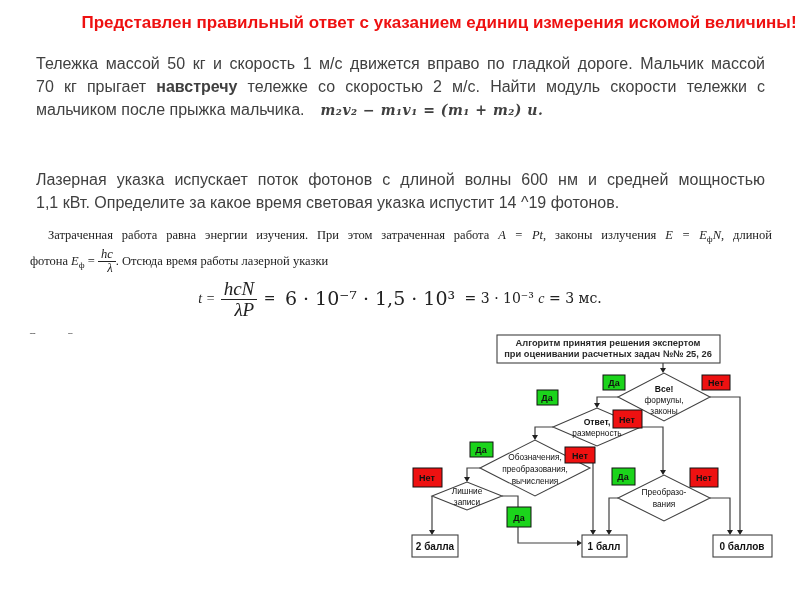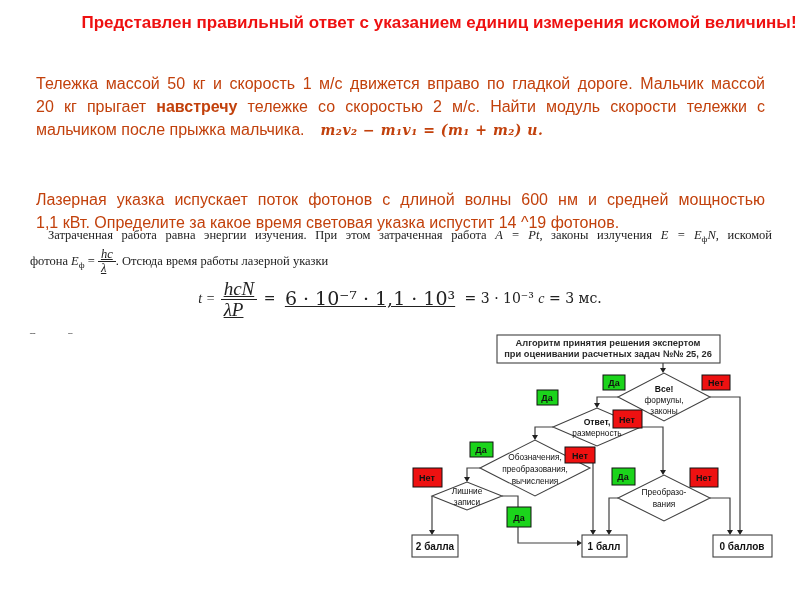--- a/index.html
+++ b/index.html
@@ -1,32 +1,32 @@
 <!DOCTYPE html>
 <html><head>
 <meta charset="utf-8">
 <style>
   html,body{margin:0;padding:0;background:#fff;}
   .slide{position:relative;width:800px;height:600px;background:#ffffff;overflow:hidden;
          font-family:"Liberation Sans",sans-serif;color:#111;}
   .slide-title{position:absolute;top:13px;left:0;width:800px;text-align:center;
          font-size:17px;font-weight:bold;}
-  .para{position:absolute;left:36px;width:729px;font-size:16px;line-height:23px;color:#c2410c;margin-top:20px;}
+  .para{position:absolute;left:36px;width:729px;font-size:16px;line-height:23px;color:#404040;}
   .p1{top:52px;}
   .p2{top:168px;}
   .jline{text-align:justify;text-align-last:justify;}
   .lline{text-align:left;}
   .inline-formula{font-family:"DejaVu Serif",serif;font-style:italic;font-weight:bold;
          font-size:14px;margin-left:16px;letter-spacing:.5px;}
   .sol{position:absolute;left:30px;top:226px;width:742px;
          font-family:"Liberation Serif",serif;font-size:12.5px;line-height:18px;color:#222;}
   .sol .ind{text-indent:18px;}
   .mvar{font-style:italic;font-family:"Liberation Serif",serif;}
   sub.ph{font-size:9px;vertical-align:-3px;}
-  .frac{display:inline-block;vertical-align:middle;text-align:left;line-height:1.05;text-decoration:underline;}
+  .frac{display:inline-block;vertical-align:middle;text-align:right;line-height:1.05;}
   .frac .num{display:block;border-bottom:1px solid #222;padding:0 3px;}
   .frac .den{display:block;padding:0 3px;}
   .main-formula{position:absolute;left:0;top:279px;width:800px;text-align:center;
          font-family:"DejaVu Serif",serif;font-size:14px;color:#222;}
   .main-formula .frac{font-size:19px;margin:0 2px;}
   .answer-clip{position:absolute;left:28px;top:329px;width:120px;height:5px;overflow:hidden;}
   .answer-clip .txt{font-family:"Liberation Serif",serif;font-size:13px;color:#333;}
   .flowchart{position:absolute;left:330px;top:330px;}
   svg text{font-family:"Liberation Sans",sans-serif;fill:#111;}
   .fc-title{font-size:9.3px;font-weight:bold;fill:#2a2a2a;}
@@ -37,36 +37,36 @@
 </style>
 </head>
 <body>
 
 <div class="slide">
 
   <div class="slide-title" style="color: rgb(238, 17, 17); margin-left: 39px;">Представлен правильный ответ с указанием единиц измерения искомой величины!</div>
 
   <div class="para p1">
     <div class="jline">Тележка массой 50 кг и скорость 1 м/с движется вправо по гладкой дороге. Мальчик массой</div>
-    <div class="jline"><span>20 кг прыгает </span><b>навстречу</b><span> тележке со скоростью 2 м/с. Найти модуль скорости тележки с</span></div>
+    <div class="jline"><span>70 кг прыгает </span><b>навстречу</b><span> тележке со скоростью 2 м/с. Найти модуль скорости тележки с</span></div>
     <div class="lline"><span>мальчиком после прыжка мальчика.</span><span class="inline-formula">m₂v₂ − m₁v₁ = (m₁ + m₂) u.</span></div>
   </div>
 
   <div class="para p2">
     <div class="jline">Лазерная указка испускает поток фотонов с длиной волны 600 нм и средней мощностью</div>
     <div class="lline">1,1 кВт. Определите за какое время световая указка испустит 14 ^19 фотонов.</div>
   </div>
 
   <div class="sol">
-    <div class="ind jline"><span>Затраченная работа равна энергии изучения. При этом затраченная работа </span><span class="mvar">A = Pt</span><span>, законы излучения </span><span class="mvar">E = E</span><sub class="ph">ф</sub><span class="mvar">N</span><span>, искомой</span></div>
+    <div class="ind jline"><span>Затраченная работа равна энергии изучения. При этом затраченная работа </span><span class="mvar">A = Pt</span><span>, законы излучения </span><span class="mvar">E = E</span><sub class="ph">ф</sub><span class="mvar">N</span><span>, длиной</span></div>
     <div class="lline"><span>фотона </span><span class="mvar">E</span><sub class="ph">ф</sub><span> = </span><span class="frac mvar"><span class="num">hc</span><span class="den">λ</span></span><span>. Отсюда время работы лазерной указки</span></div>
   </div>
 
   <div class="main-formula">
-    <span class="mvar">t = </span><span class="frac mvar"><span class="num">hcN</span><span class="den">λP</span></span><span> = </span><span class="frac"><span class="den">6 · 10⁻⁷ · 1,1 · 10³</span></span><span> = 3 · 10⁻³ </span><span class="mvar">c</span><span> = 3 мс.</span>
+    <span class="mvar">t = </span><span class="frac mvar"><span class="num">hcN</span><span class="den">λP</span></span><span> = </span><span class="frac"><span class="den">6 · 10⁻⁷ · 1,5 · 10³</span></span><span> = 3 · 10⁻³ </span><span class="mvar">c</span><span> = 3 мс.</span>
   </div>
 
   <div class="answer-clip">
     <div class="txt">Ответ: 3</div>
   </div>
 
   <svg class="flowchart" width="470" height="240" viewBox="0 0 470 240">
 
     <g stroke="#404040" stroke-width="1.2" fill="none">
       <polyline points="333,33 333,39"></polyline>

